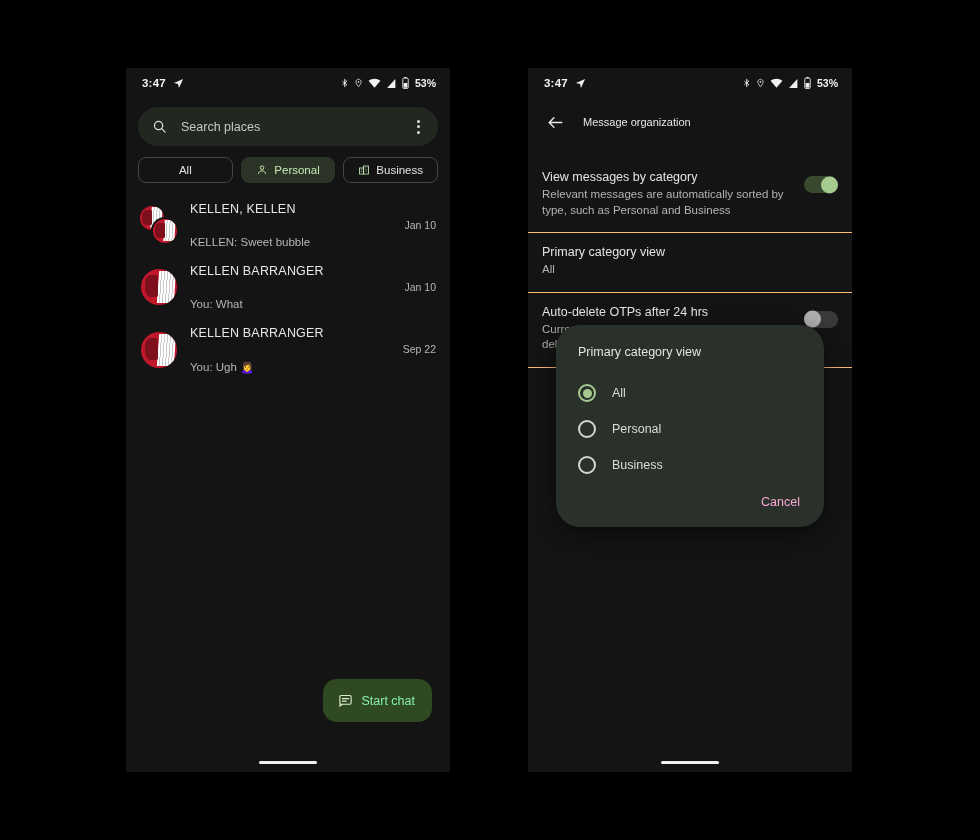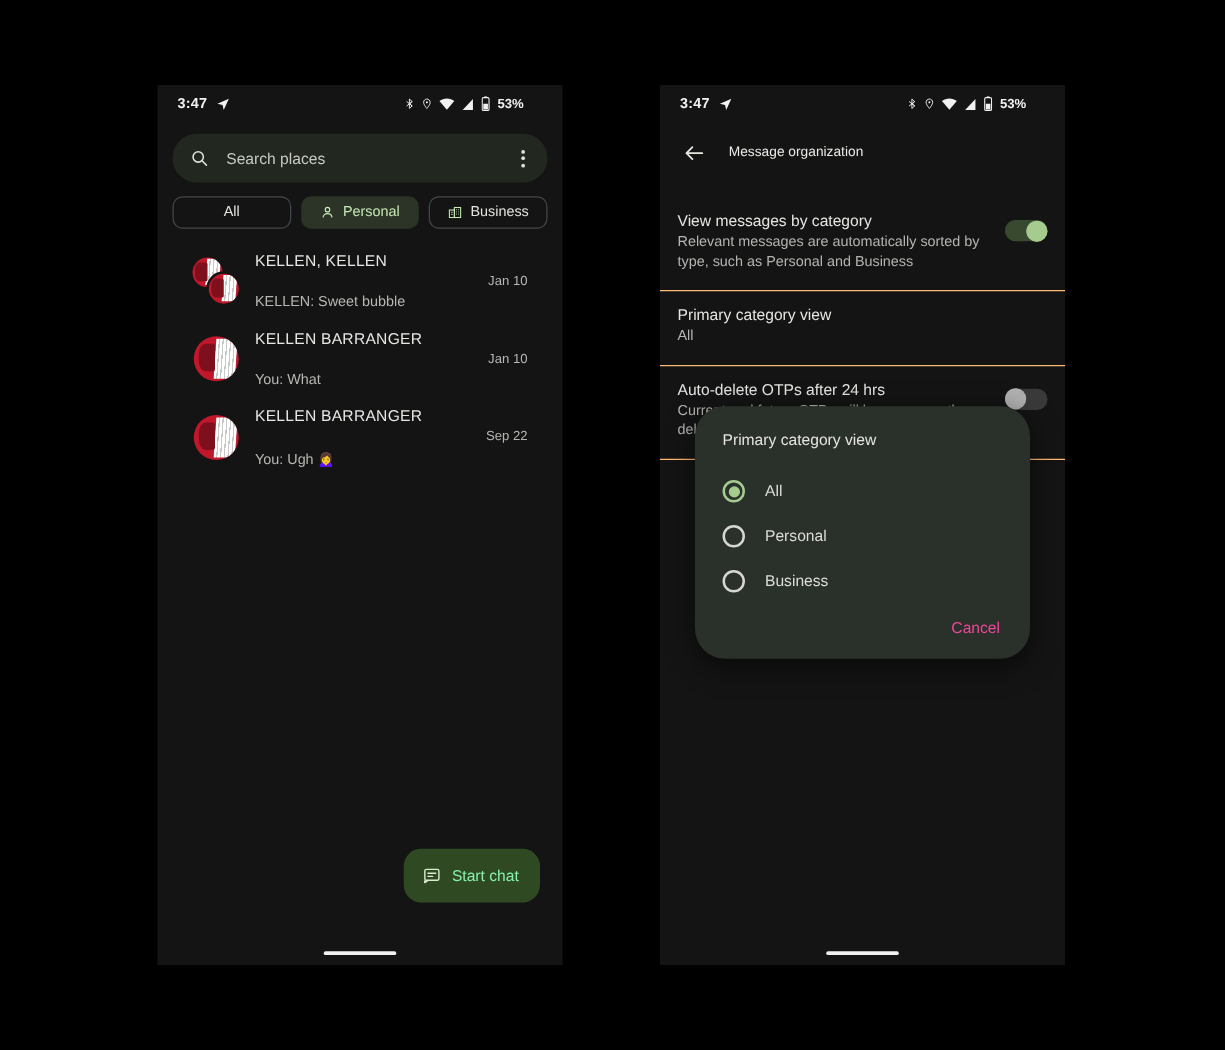--- a/index.html
+++ b/index.html
@@ -18,21 +18,21 @@
     background: #141414;
     overflow: hidden;
   }
   #phone-left  { left: 126px; top: 68px; }
   #phone-right { left: 528px; top: 68px; }
 
   
   .statusbar {
     height: 30px; display: flex; align-items: center;
     justify-content: space-between;
-    padding: 0 31px 0 16px;
+    padding: 0 14px 0 16px;
     color: #f1f1f1;
   }
   .sb-left { display: flex; align-items: center; gap: 7px; }
   .sb-time { font-size: 11.5px; font-weight: 700; letter-spacing: .2px; }
   .sb-right { display: flex; align-items: center; gap: 5px; }
   .sb-batt-text { font-size: 10.5px; font-weight: 700; margin-left: 1px; }
   .ico { display: inline-block; line-height: 0; }
 
   
   .searchbar {
@@ -60,21 +60,21 @@
     color: #e3e3e0; padding: 0 10px;
     flex: 1;
   }
   .chip.selected {
     background: #2b3427; border-color: #2b3427; color: #c7e8b4;
   }
   .chip-ico { line-height: 0; }
 
   
   .convlist { padding-top: 11px; }
-  .conv { display: flex; align-items: center; padding: 8px 28px; gap: 12px; }
+  .conv { display: flex; align-items: center; padding: 8px 14px; gap: 12px; }
   .avatar-wrap { position: relative; width: 38px; height: 38px; flex: none; }
   .av {
     position: absolute; border-radius: 50%;
     overflow: hidden; background: #c0172a;
   }
   .av.single { width: 36px; height: 36px; left: 1px; top: 1px; }
   .av.g1 { width: 24px; height: 24px; left: 0px;  top: 0px; }
   .av.g2 { width: 24px; height: 24px; left: 13px; top: 13px;
            box-shadow: 0 0 0 2px #141414; }
   .av-inner { position: absolute; inset: 0; }
@@ -170,21 +170,21 @@
   .radio.checked { border-color: #a5cb8f; }
   .radio.checked::after {
     content: ""; width: 9px; height: 9px; border-radius: 50%;
     background: #a5cb8f;
   }
   .radio-label { font-size: 12.5px; color: #dcdcd8; }
   .dialog-actions {
     display: flex; justify-content: flex-end;
     padding: 12px 24px 8px 24px;
   }
-  .cancel-btn { font-size: 12.5px; color: #ec4899; }
+  .cancel-btn { font-size: 12.5px; color: #f9a8d4; }
 </style>
 </head>
 <body>
 
 <div class="stage">
 
   <div class="phone" id="phone-left">
 
     <div class="statusbar">
       <div class="sb-left">

